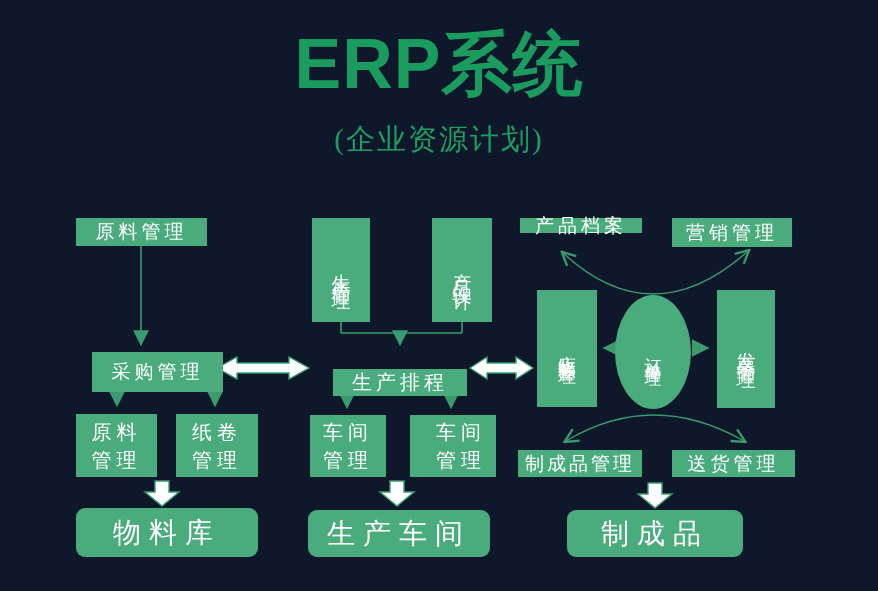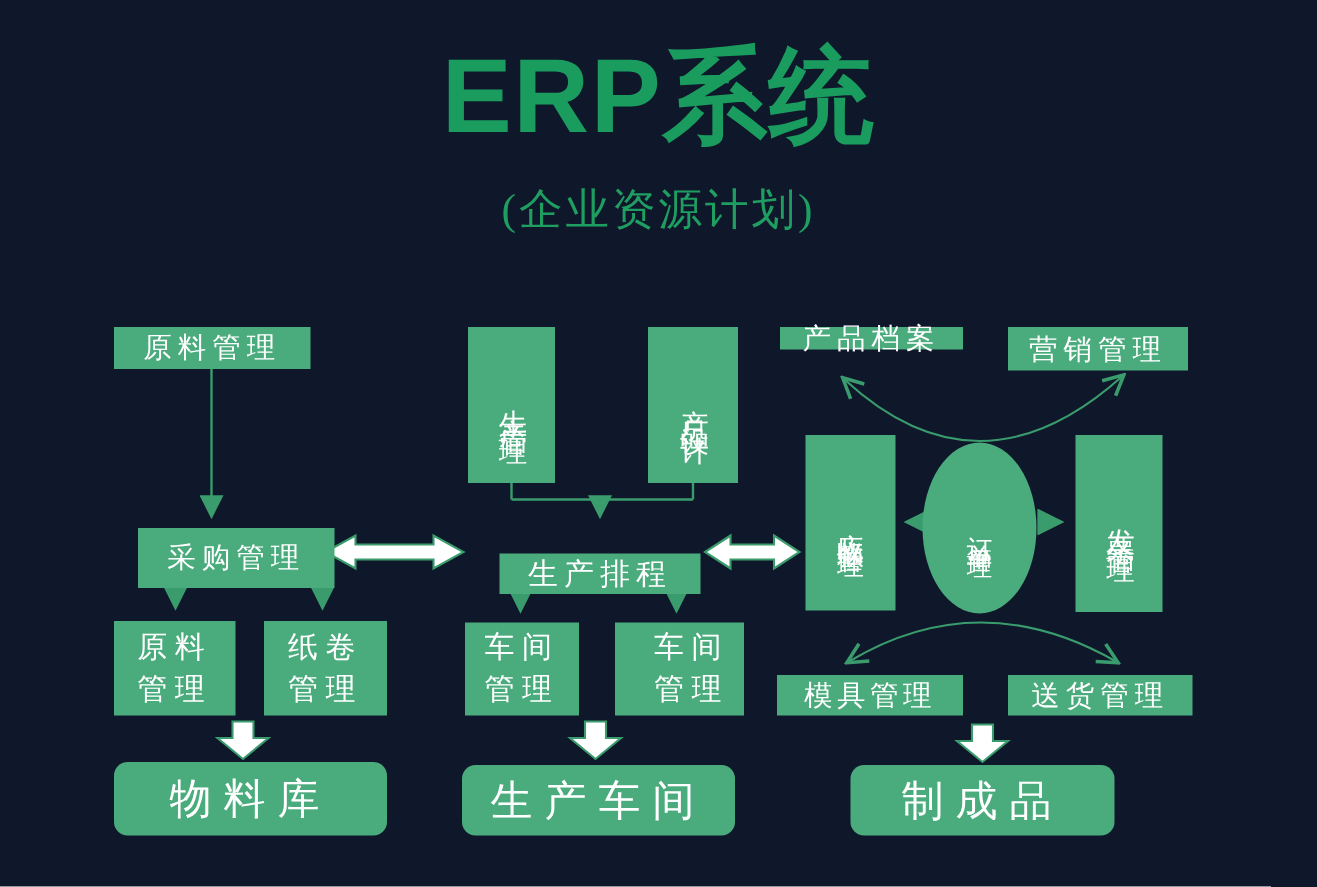--- a/index.html
+++ b/index.html
@@ -112,17 +112,17 @@
   <div class="box sched" style="left:333px;top:352px;width:134px;height:27px;margin-top:17px;">生产排程</div>
   <div class="box wrap2" style="left:310px;top:415px;width:76px;height:62px;padding:0 8px;">车间管理</div>
   <div class="box wrap2" style="left:410px;top:415px;width:86px;height:62px;text-align:right;">车间管理</div>
   <div class="box round" style="left:308px;top:510px;width:182px;height:47px;text-align:center;">生产车间</div>
 
   <div class="box h-box" style="left:520px;top:218px;width:122px;height:15px;">产品档案</div>
   <div class="box h-box" style="left:672px;top:218px;width:120px;height:29px;">营销管理</div>
   <div class="box v-box five" style="left:537px;top:290px;width:60px;height:117px;">应收款管理</div>
   <div class="box ellipse" style="left:615px;top:295px;width:76px;height:114px;">订单管理</div>
   <div class="box v-box" style="left:717px;top:290px;width:58px;height:118px;">发票管理</div>
-  <div class="box h-box" style="left:518px;top:450px;width:124px;height:27px;letter-spacing:3px;">模具管理</div>
+  <div class="box h-box" style="left:518px;top:450px;width:124px;height:27px;letter-spacing:3px;">制成品管理</div>
   <div class="box h-box" style="left:672px;top:450px;width:123px;height:27px;">送货管理</div>
   <div class="box round" style="left:567px;top:510px;width:176px;height:47px;">制成品</div>
 
 </div>
 
 </body></html>

